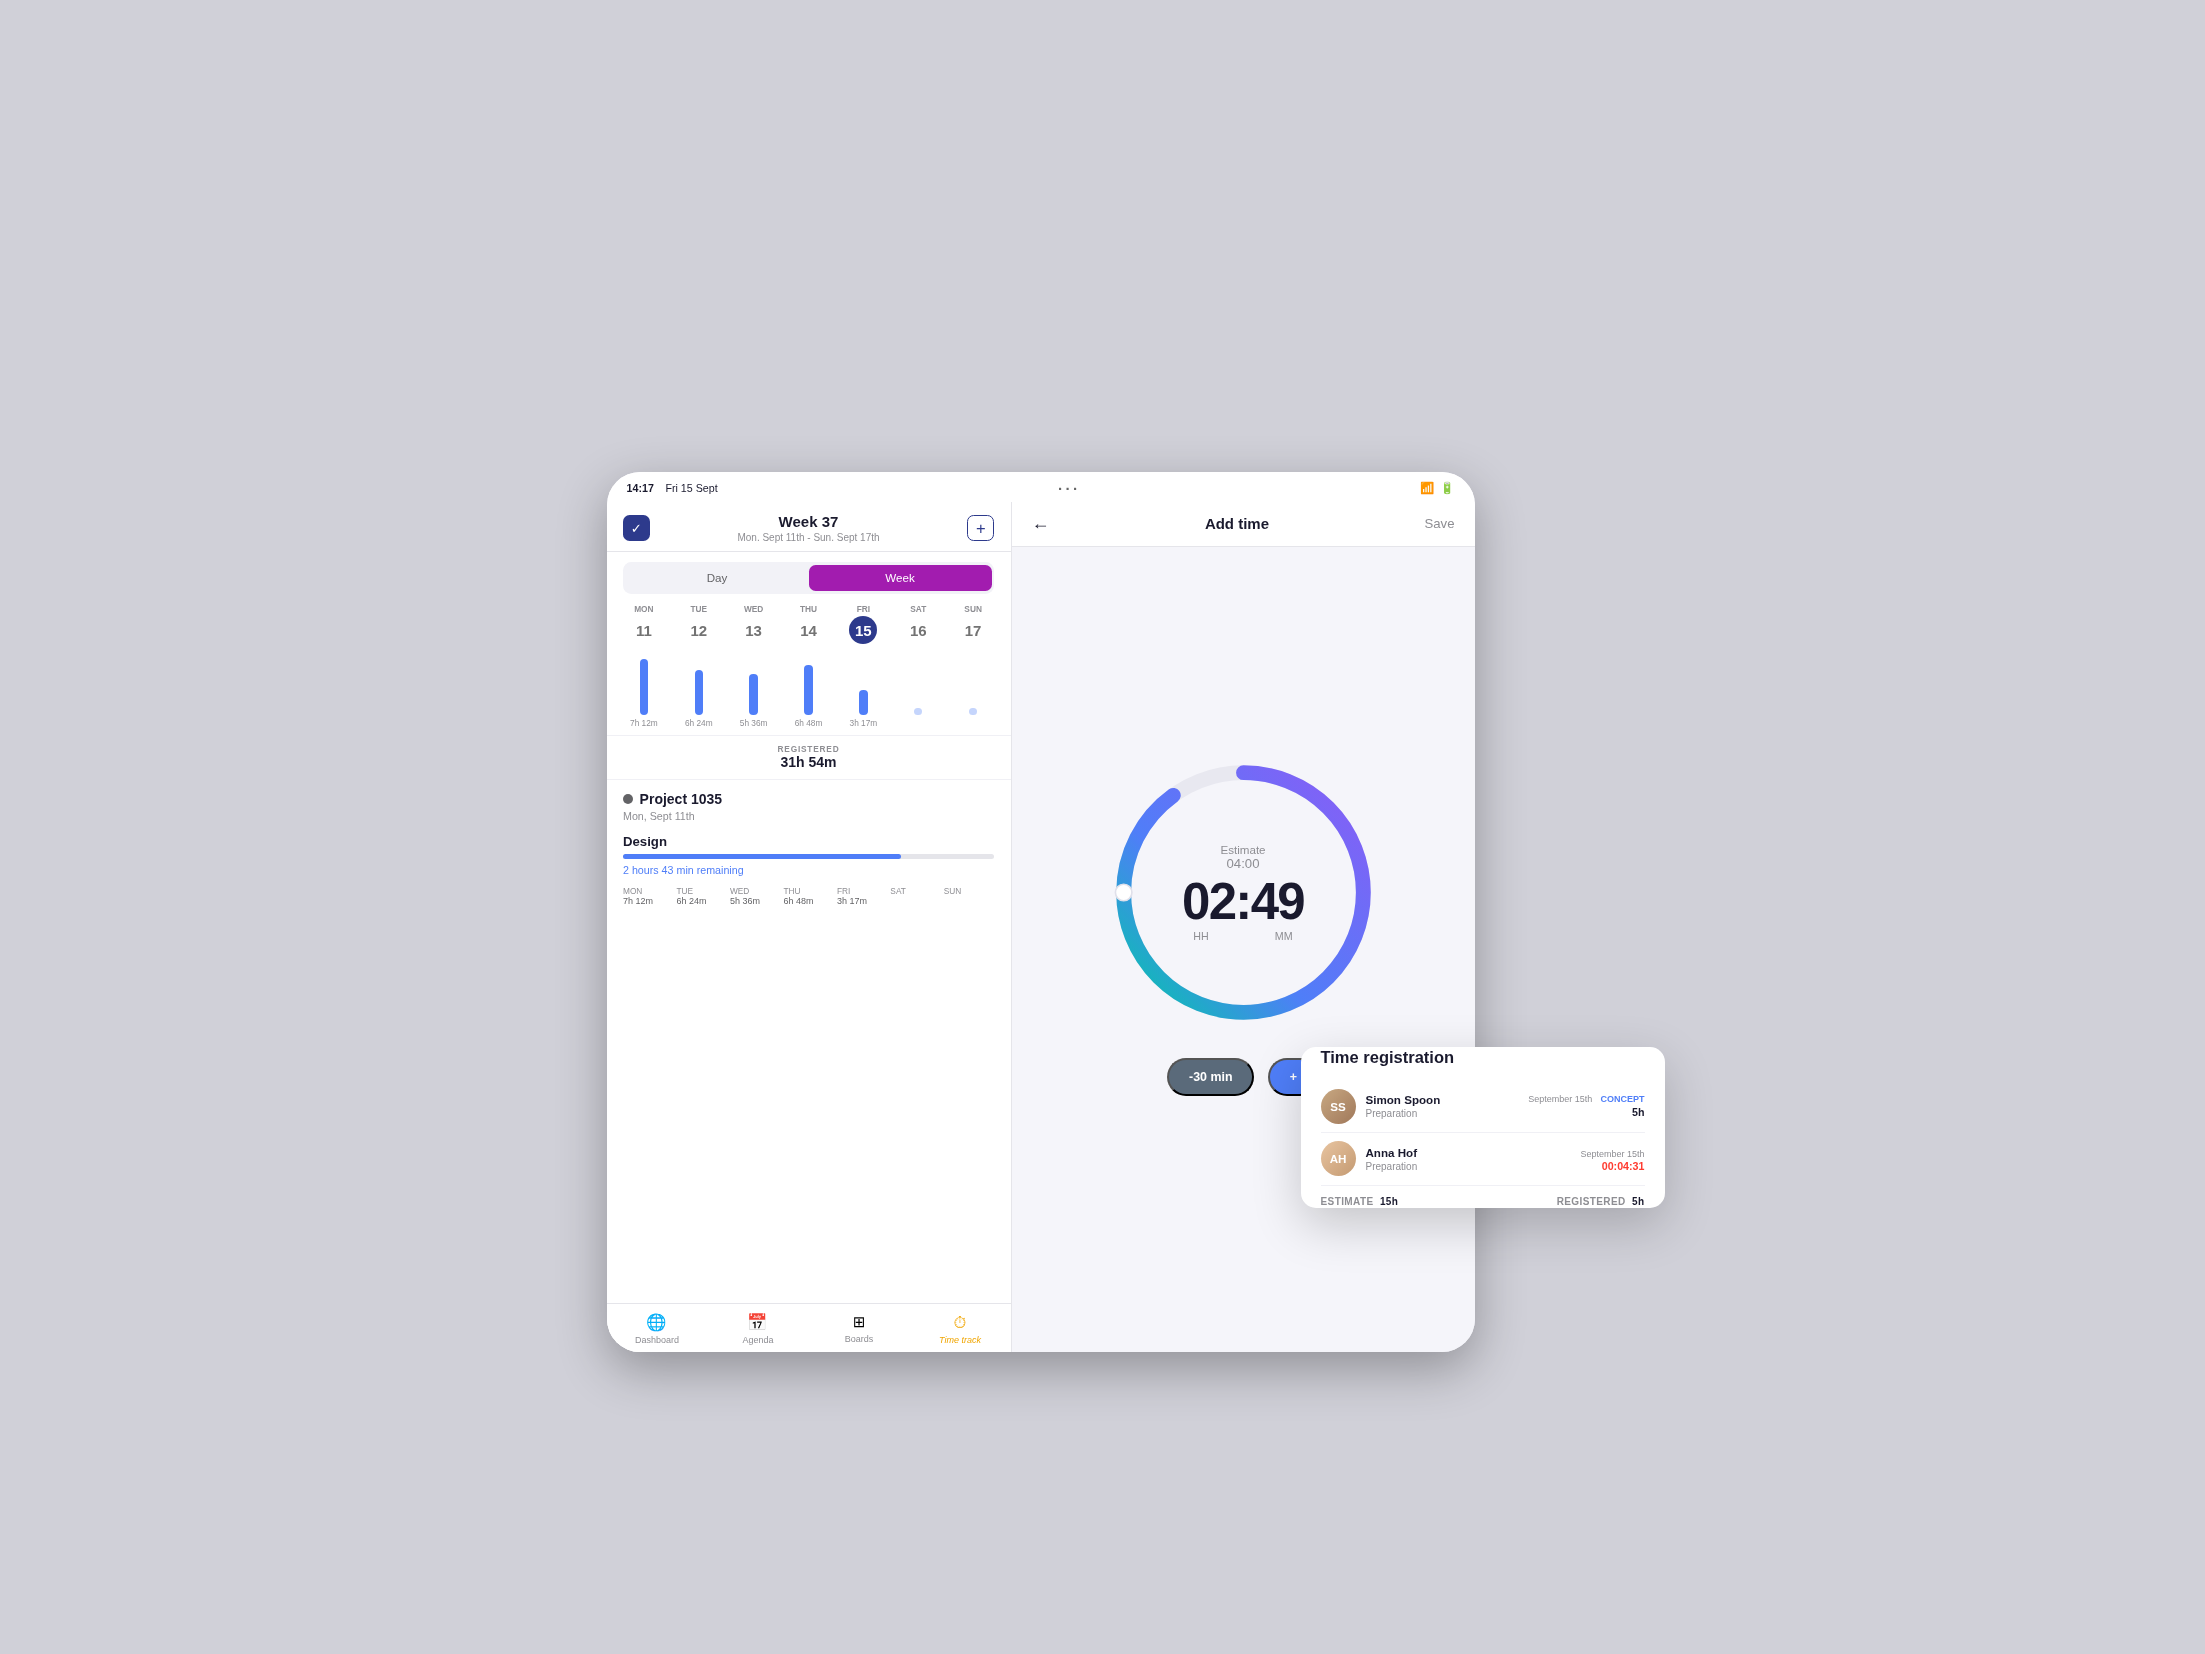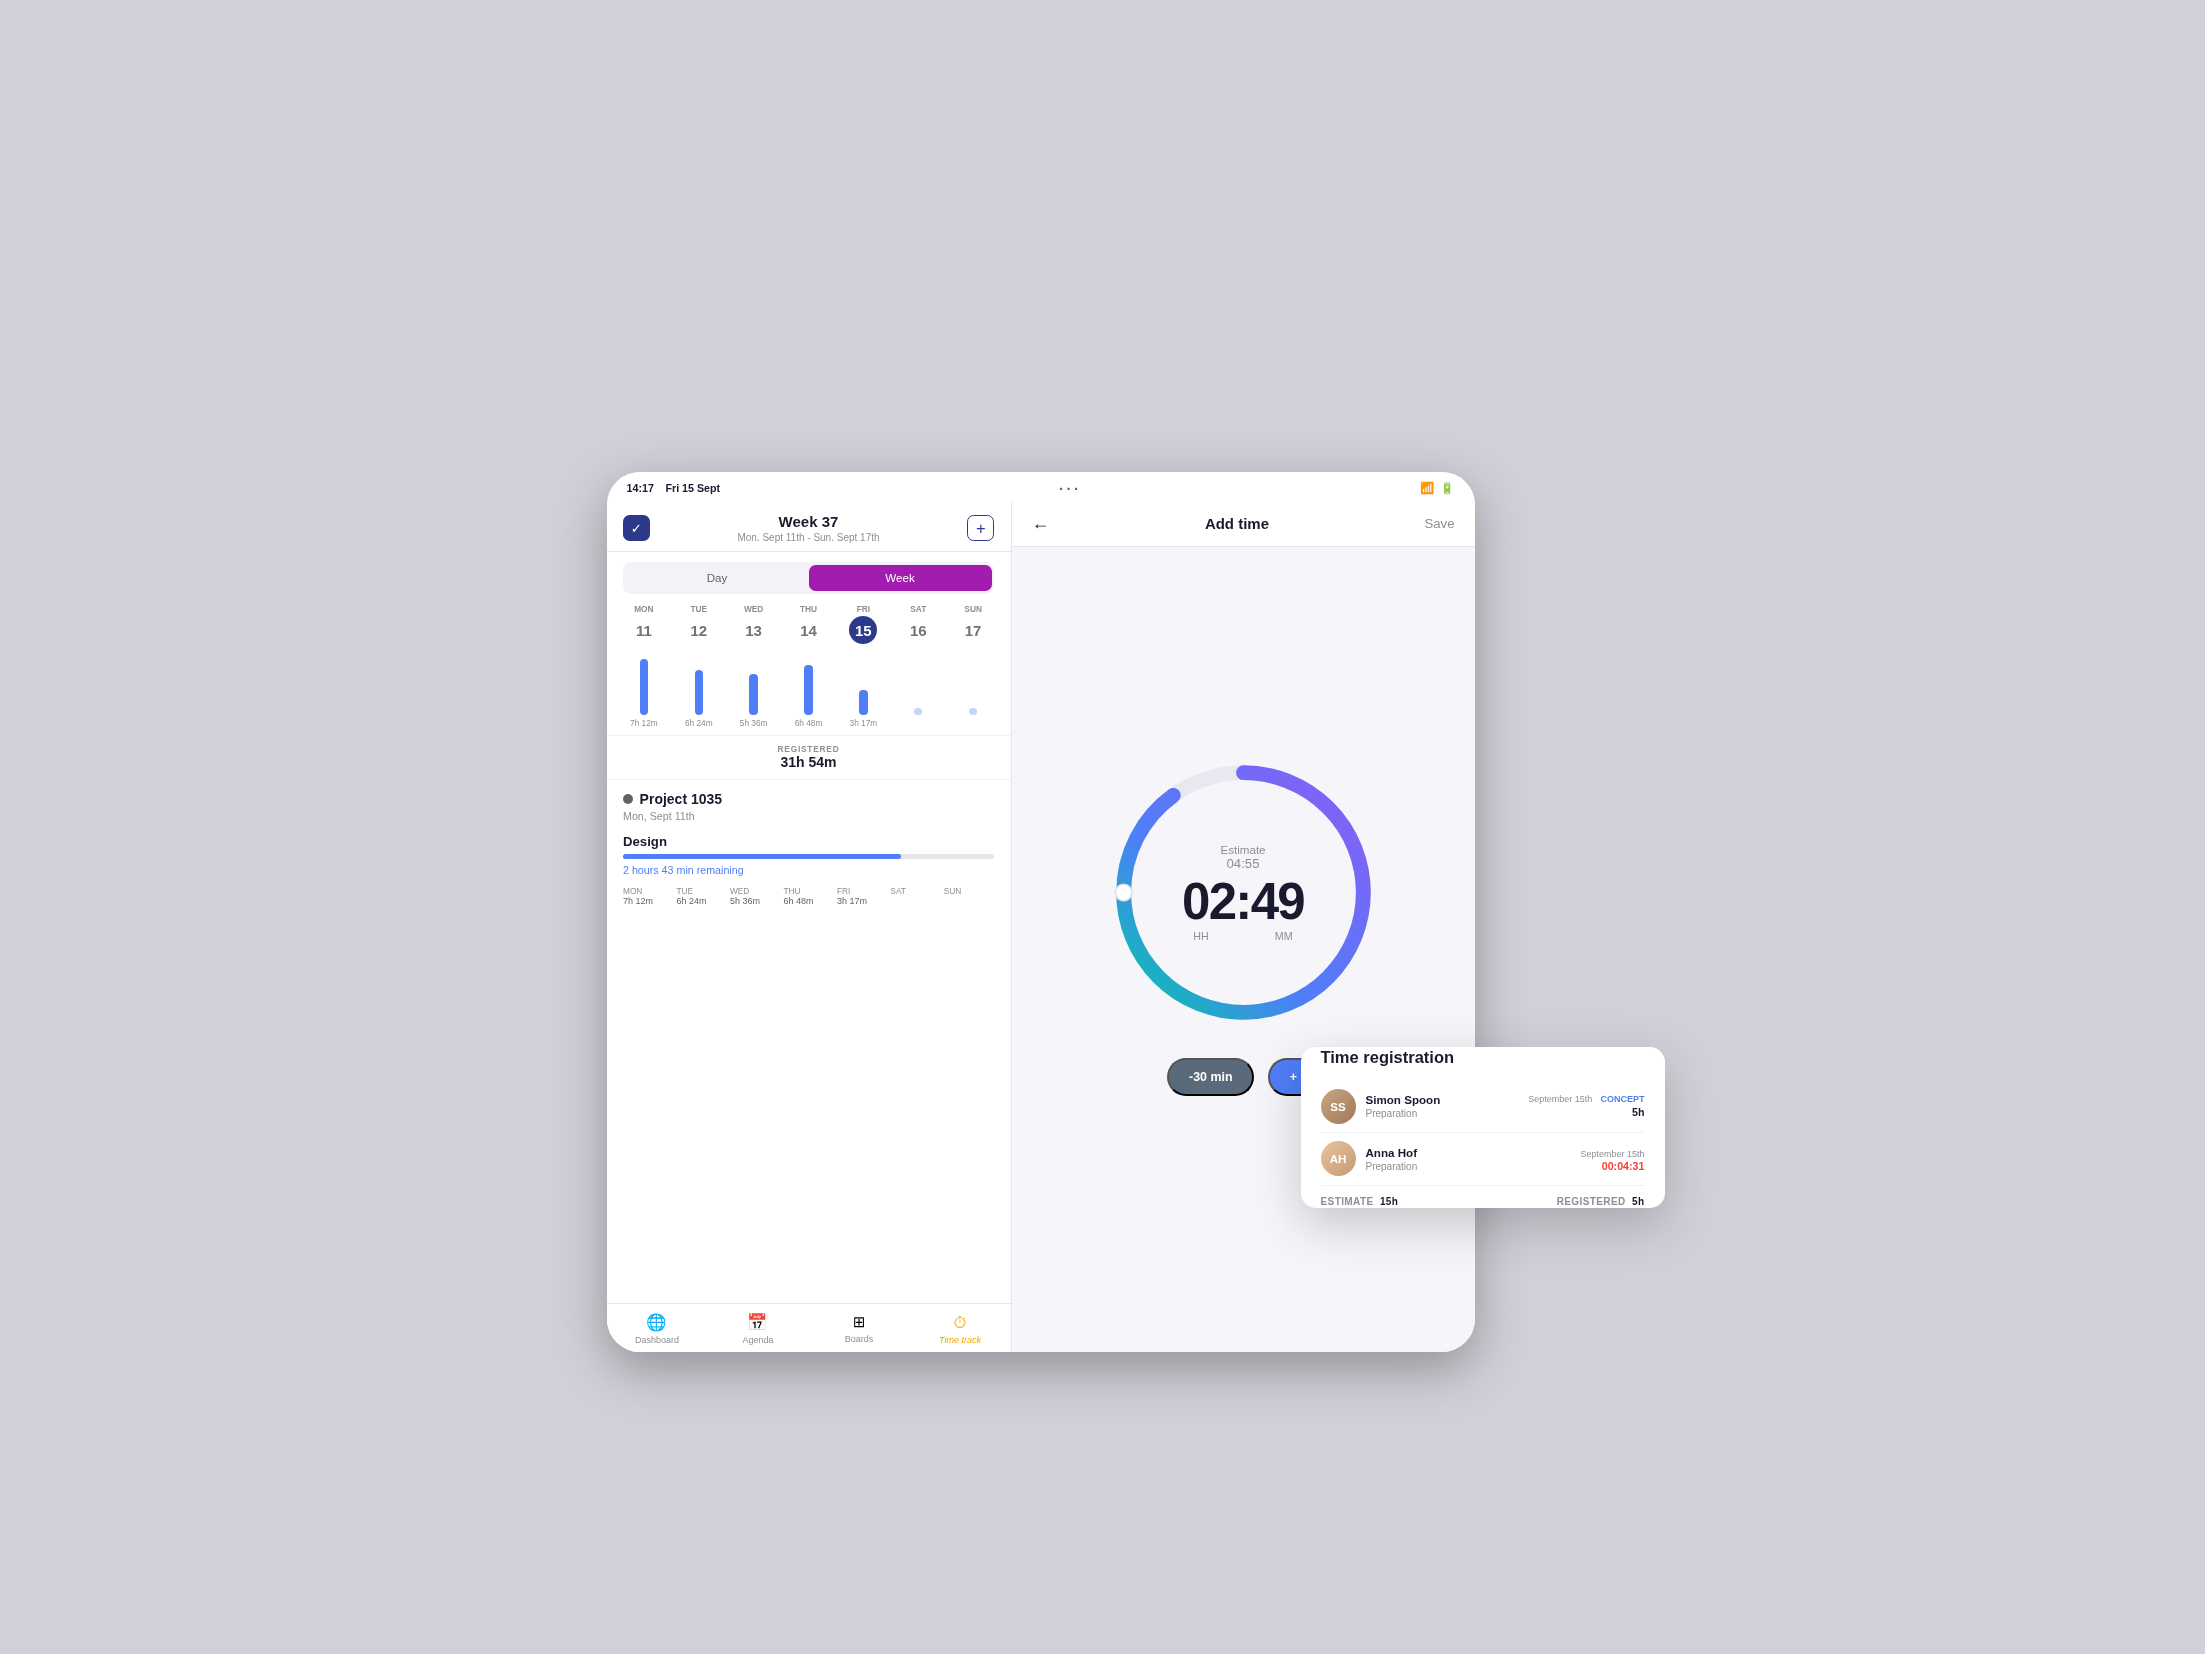--- a/index.html
+++ b/index.html
@@ -38,21 +38,21 @@
       padding: 8.3px 20px 5px;
       display: flex;
       align-items: center;
       justify-content: space-between;
       font-size: 10.7px;
       font-weight: 600;
       color: #1a1a2e;
       flex-shrink: 0;
     }
     .status-time { font-weight: 700; }
-    .status-date { margin-left: 6.6px; font-weight: 700; }
+    .status-date { margin-left: 6.6px; font-weight: 400; }
     .status-icons { display: flex; align-items: center; gap: 5px; }
     .wifi-icon, .battery-icon { font-size: 11.6px; }
     .dots-icon { font-size: 15px; letter-spacing: 2.5px; color: #666; }
 
     
     .panels {
       display: flex;
       flex: 1;
       overflow: hidden;
     }
@@ -580,21 +580,21 @@
                   <stop offset="100%" stop-color="#8b5cf6"></stop>
                 </linearGradient>
               </defs>
               <circle cx="170" cy="170" r="145" fill="none" stroke="url(#arcGrad)" stroke-width="18" stroke-dasharray="820 911" stroke-dashoffset="0" stroke-linecap="round"></circle>
 
               <circle cx="170" cy="25" r="10" fill="white" stroke="#e0e0ea" stroke-width="2"></circle>
             </svg>
 
             <div class="circle-center">
               <div class="estimate-label">Estimate</div>
-              <div class="estimate-value">04:55</div>
+              <div class="estimate-value">04:00</div>
               <div class="timer-display">02:49</div>
               <div class="hh-mm">
                 <span>HH</span>
                 <span>MM</span>
               </div>
             </div>
           </div>
 
           <div class="time-btns">
             <button class="time-adj-btn minus">-30 min</button>

